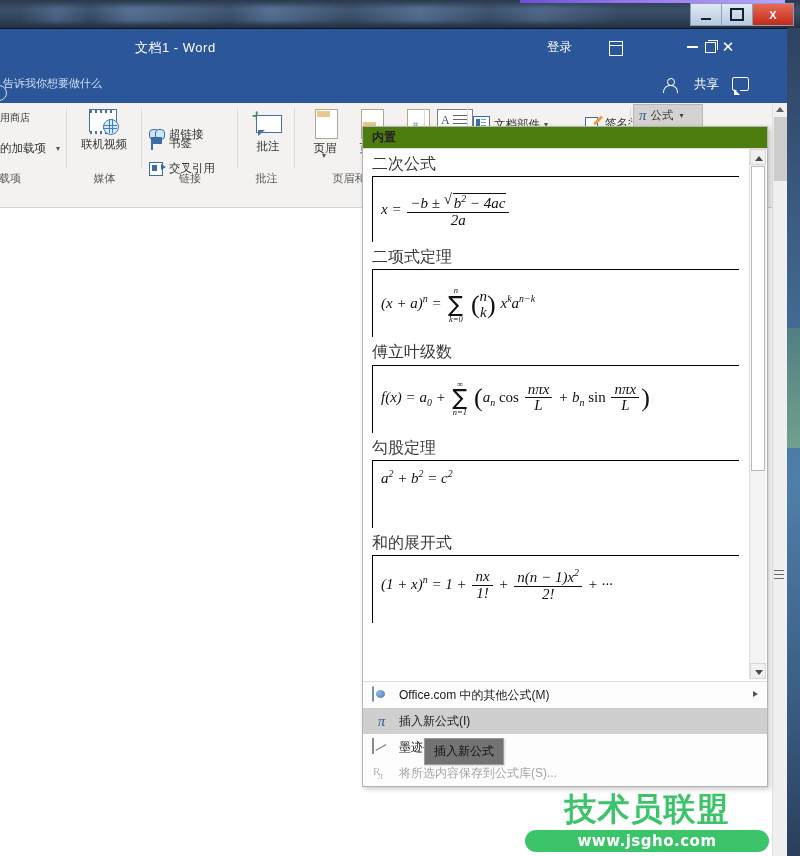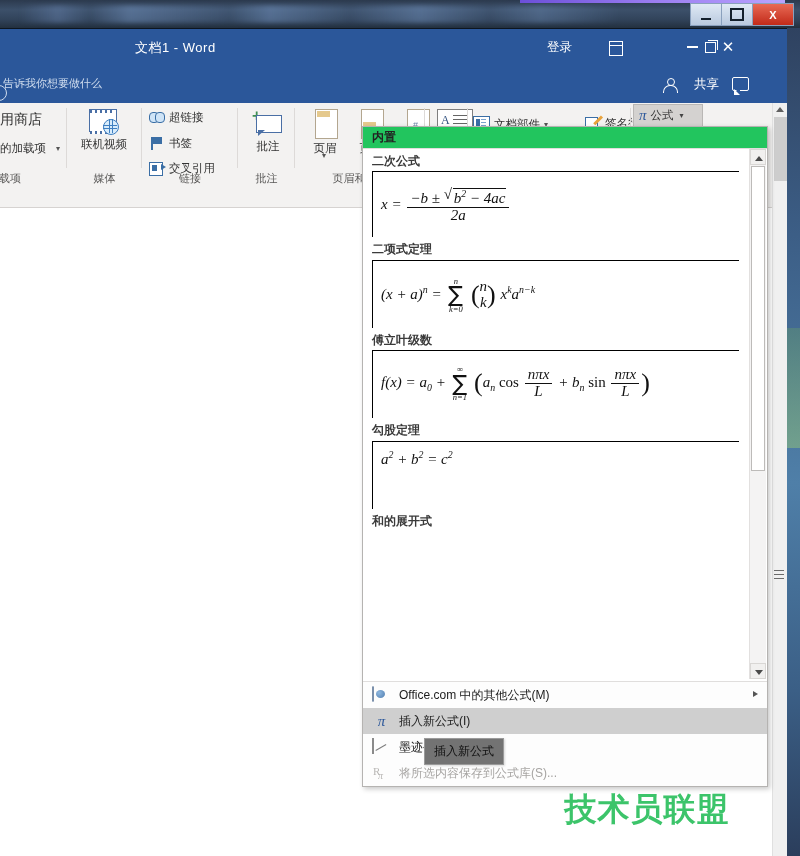--- a/index.html
+++ b/index.html
@@ -108,21 +108,21 @@
     font-size:11px;color:#595857;
   }
   .rgroup .gsep{position:absolute;right:0;top:5px;bottom:20px;width:1px;background:#dddad8;}
   .big-btn{position:absolute;display:flex;flex-direction:column;align-items:center;width:56px;cursor:default;}
   .big-btn .lbl{font-size:11.5px;color:#333;margin-top:2px;white-space:nowrap;}
   .small-btn{position:absolute;display:flex;align-items:center;gap:4px;font-size:11.5px;color:#333;white-space:nowrap;}
   .cdrop{font-size:8px;color:#555;}
 
   
   #grp-addins{left:-58px;width:125px;}
-  #addin-store{position:absolute;left:58px;top:8px;font-size:14px;color:#333;white-space:nowrap;}
+  #addin-store{position:absolute;left:58px;top:8px;font-size:10px;color:#333;white-space:nowrap;}
   #addin-my{position:absolute;left:58px;top:38px;font-size:11.5px;color:#333;white-space:nowrap;}
   #addin-my-caret{position:absolute;left:114px;top:41px;font-size:8px;color:#555;}
 
   
   #grp-media{left:67px;width:75px;}
   #onlinevideo{left:9px;top:6px;}
   .film-icon{width:30px;height:26px;position:relative;}
   .film-icon .frame{position:absolute;left:0;top:0;width:26px;height:21px;border:1.5px solid #4a6fa5;background:#fff;}
   .film-icon .perf{position:absolute;left:1px;top:1px;width:24px;height:3px;
     background:repeating-linear-gradient(90deg,#4a6fa5 0 2px,#fff 2px 5px);}
@@ -130,21 +130,21 @@
     background:repeating-linear-gradient(90deg,#4a6fa5 0 2px,#fff 2px 5px);}
   .film-icon .globe{position:absolute;right:0px;bottom:0px;width:14px;height:14px;border-radius:50%;
     border:1.5px solid #3f7fc1;background:#d8ecfb;}
   .film-icon .globe:after{content:"";position:absolute;left:5px;top:-1px;width:2px;height:14px;
     border-left:1.2px solid #3f7fc1;border-right:1.2px solid #3f7fc1;}
   .film-icon .globe:before{content:"";position:absolute;left:-1px;top:5px;width:14px;height:2px;
     border-top:1.2px solid #3f7fc1;border-bottom:1.2px solid #3f7fc1;}
 
   
   #grp-links{left:142px;width:96px;}
-  #lnk-hyper{left:7px;top:7px;}
+  #lnk-hyper{left:7px;top:24px;}
   #lnk-book{left:7px;top:33px;}
   #lnk-cross{left:7px;top:58px;}
   .ic16{width:16px;height:15px;position:relative;flex:0 0 auto;}
   .chain{position:absolute;left:0;top:2px;width:16px;height:11px;}
   .chain:before,.chain:after{content:"";position:absolute;top:0;width:8px;height:9px;border:1.6px solid #3a6ea5;border-radius:4px;background:#cfe4f7;}
   .chain:before{left:0;}
   .chain:after{left:6px;}
   .flag{position:absolute;left:2px;top:1px;width:1.8px;height:13px;background:#3a6ea5;}
   .flag:after{content:"";position:absolute;left:2px;top:0;width:9px;height:7px;background:#3a6ea5;}
   .crossref{position:absolute;left:0;top:1px;width:12px;height:12px;border:1.5px solid #3a6ea5;background:#fff;}
@@ -226,31 +226,31 @@
   #desktop-right .gl{position:absolute;left:0;top:300px;width:13px;height:120px;background:linear-gradient(180deg,#5d8f76,#8fbf7c);opacity:.55;}
 
   
   #eq-gallery{
     position:absolute;left:362px;top:126px;width:406px;height:661px;
     background:#ffffff;border:1px solid #b5b3b1;
     box-shadow:2px 2px 5px rgba(0,0,0,.22);
     box-sizing:border-box;font-size:12px;color:#1a1a1a;
   }
   #gallery-head{
-    height:22px;background:#22c55e;border-bottom:1px solid #e0dedd;
+    height:22px;background:#4d7c0f;border-bottom:1px solid #e0dedd;
     display:flex;align-items:center;padding-left:9px;box-sizing:border-box;
     font-size:12px;color:#222;font-weight:bold;
   }
   #gallery-scrollarea{
     position:absolute;left:0;top:22px;width:404px;height:530px;overflow:hidden;
   }
   #gallery-list{position:absolute;left:0;top:0;width:386px;}
   .eq-entry{padding:0 0 0 9px;}
   .eq-caption{
-    font-size:12px;color:#3a3a3a;padding:5px 0 3px 0;line-height:1.2;font-weight:bold;
+    font-size:16px;color:#3a3a3a;padding:5px 0 3px 0;line-height:1.2;
   }
   .eq-tile{
     border:1px solid #000000;border-right:none;border-bottom:none;
     height:68px;box-sizing:border-box;position:relative;margin-right:10px;
     background:#fff;
   }
   .eq-tile .formula{
     position:absolute;left:8px;top:8px;
     font-family:"Liberation Serif","DejaVu Serif",serif;font-style:italic;
     font-size:15px;color:#111;white-space:nowrap;
@@ -551,20 +551,29 @@
         <div class="eq-caption">勾股定理</div>
         <div class="eq-tile">
           <div class="formula" style="top:7px;">
             a<sup>2</sup> + b<sup>2</sup> = c<sup>2</sup>
           </div>
         </div>
       </div>
 
       <div class="eq-entry">
         <div class="eq-caption">和的展开式</div>
+        <div class="eq-tile">
+          <div class="formula" style="top:12px;">
+            (1 + x)<sup>n</sup> = 1 +
+            <span class="frac"><span class="num">nx</span><span class="den">1!</span></span>
+            +
+            <span class="frac"><span class="num">n(n − 1)x<sup>2</sup></span><span class="den">2!</span></span>
+            + ···
+          </div>
+        </div>
       </div>
 
     </div>
   </div>
 
   <div id="gal-scrollbar">
     <div id="gal-sb-up">
         <span class="tri"></span>
       </div>
     <div id="gal-sb-thumb"></div>
@@ -598,13 +607,14 @@
       <span>将所选内容保存到公式库(S)...</span>
     </div>
 
   </div>
 </div>
 
 <div id="eq-tooltip">插入新公式</div>
 
 <div id="watermark">
   <div id="wm-main">技术员联盟</div>
+  <div id="wm-url">www.jsgho.com</div>
 </div>
 
 </body></html>

